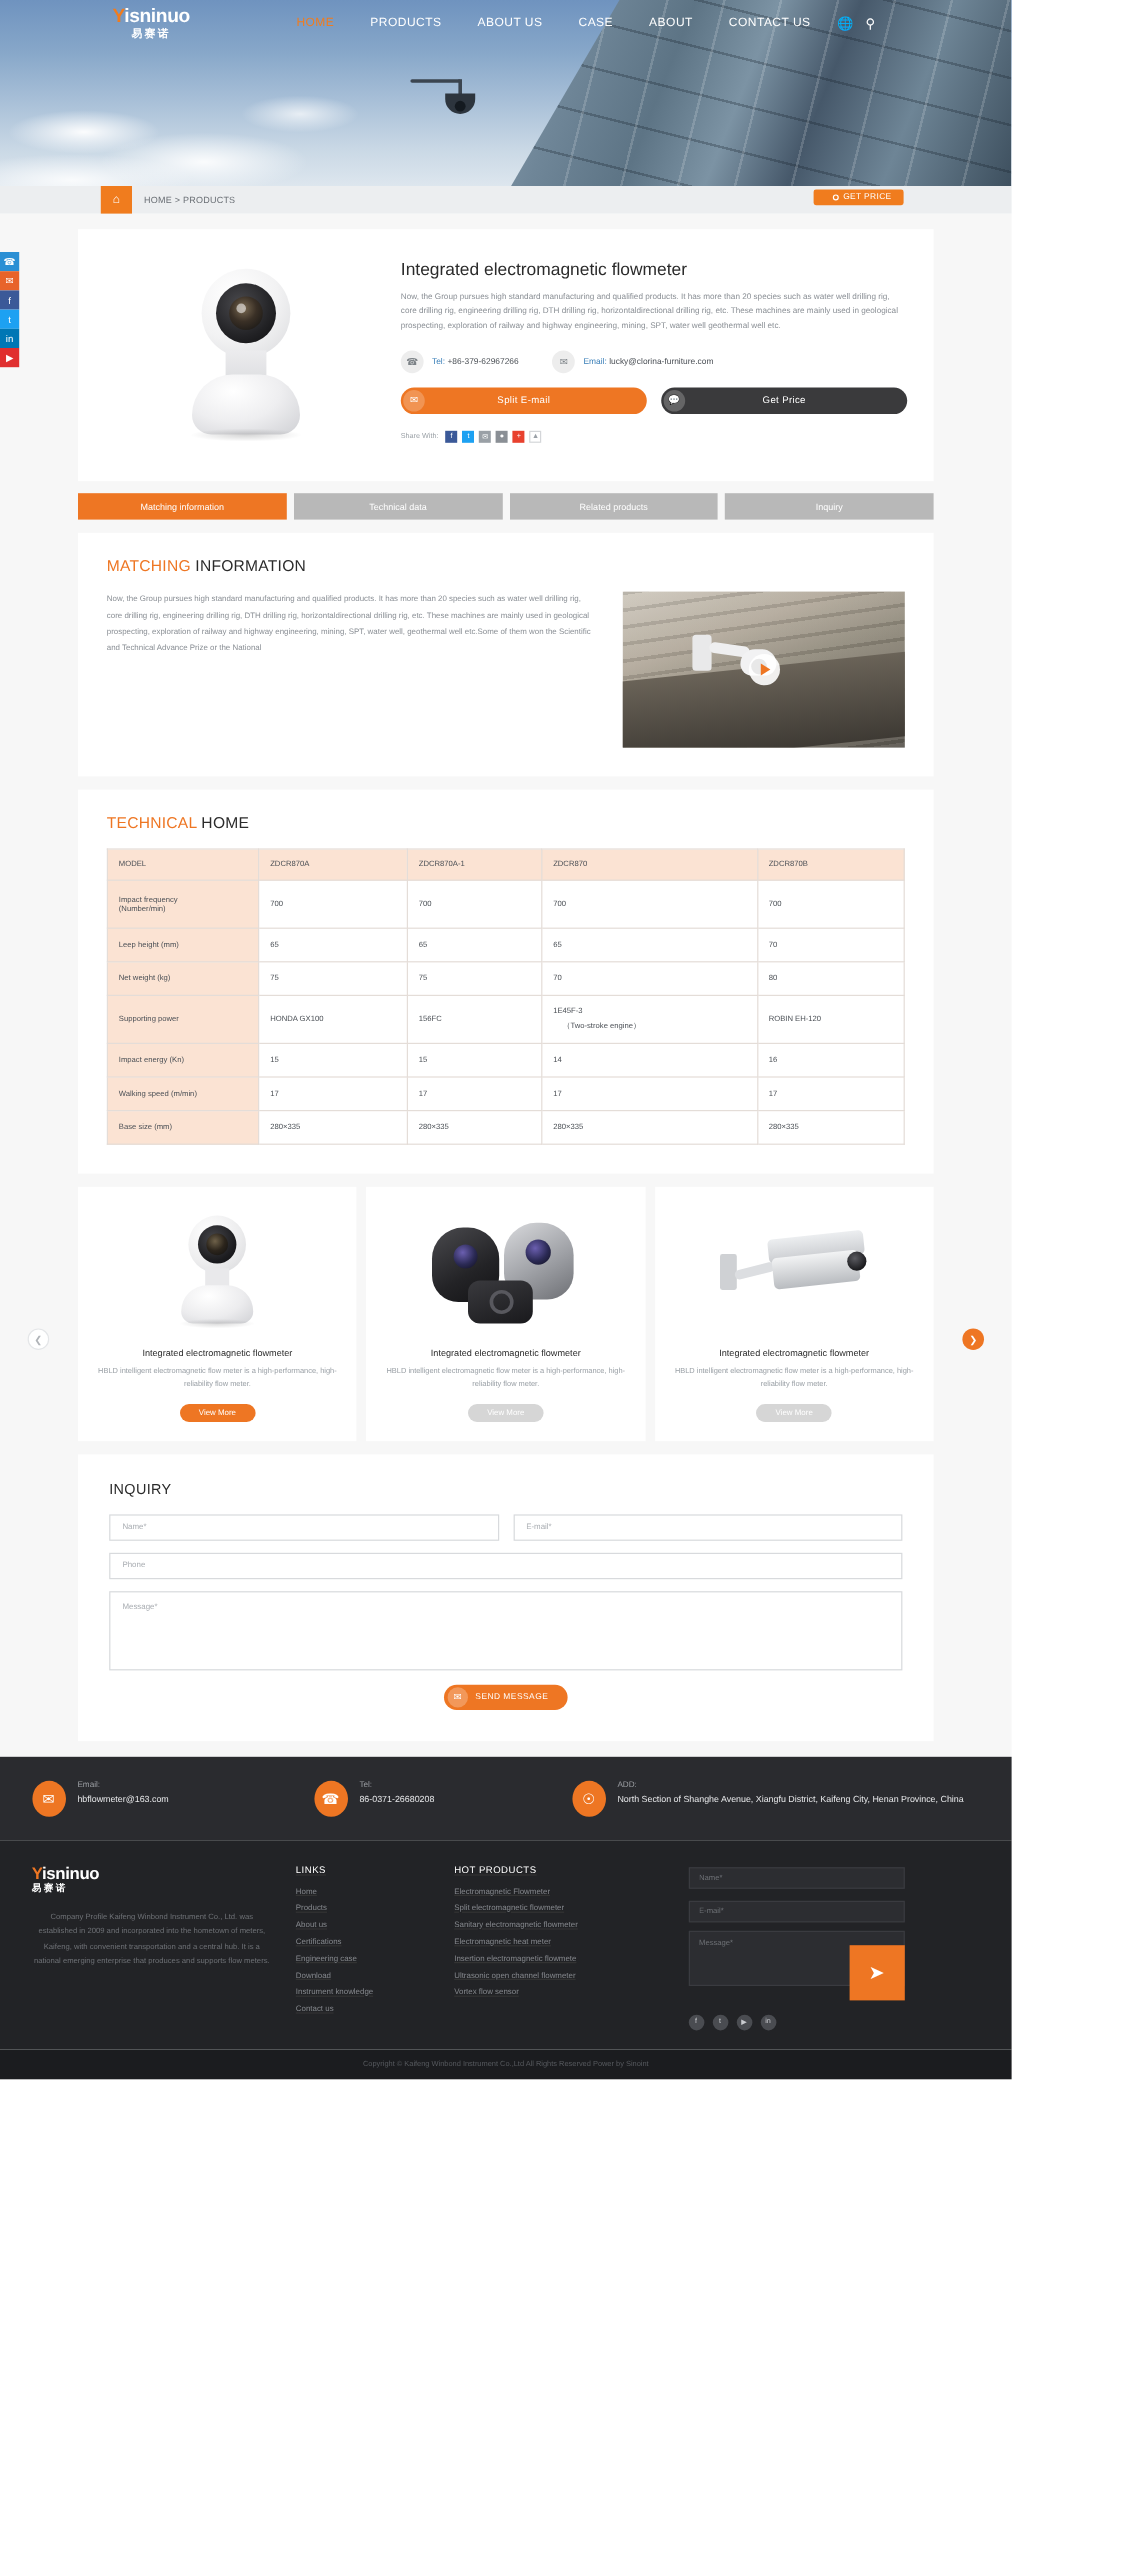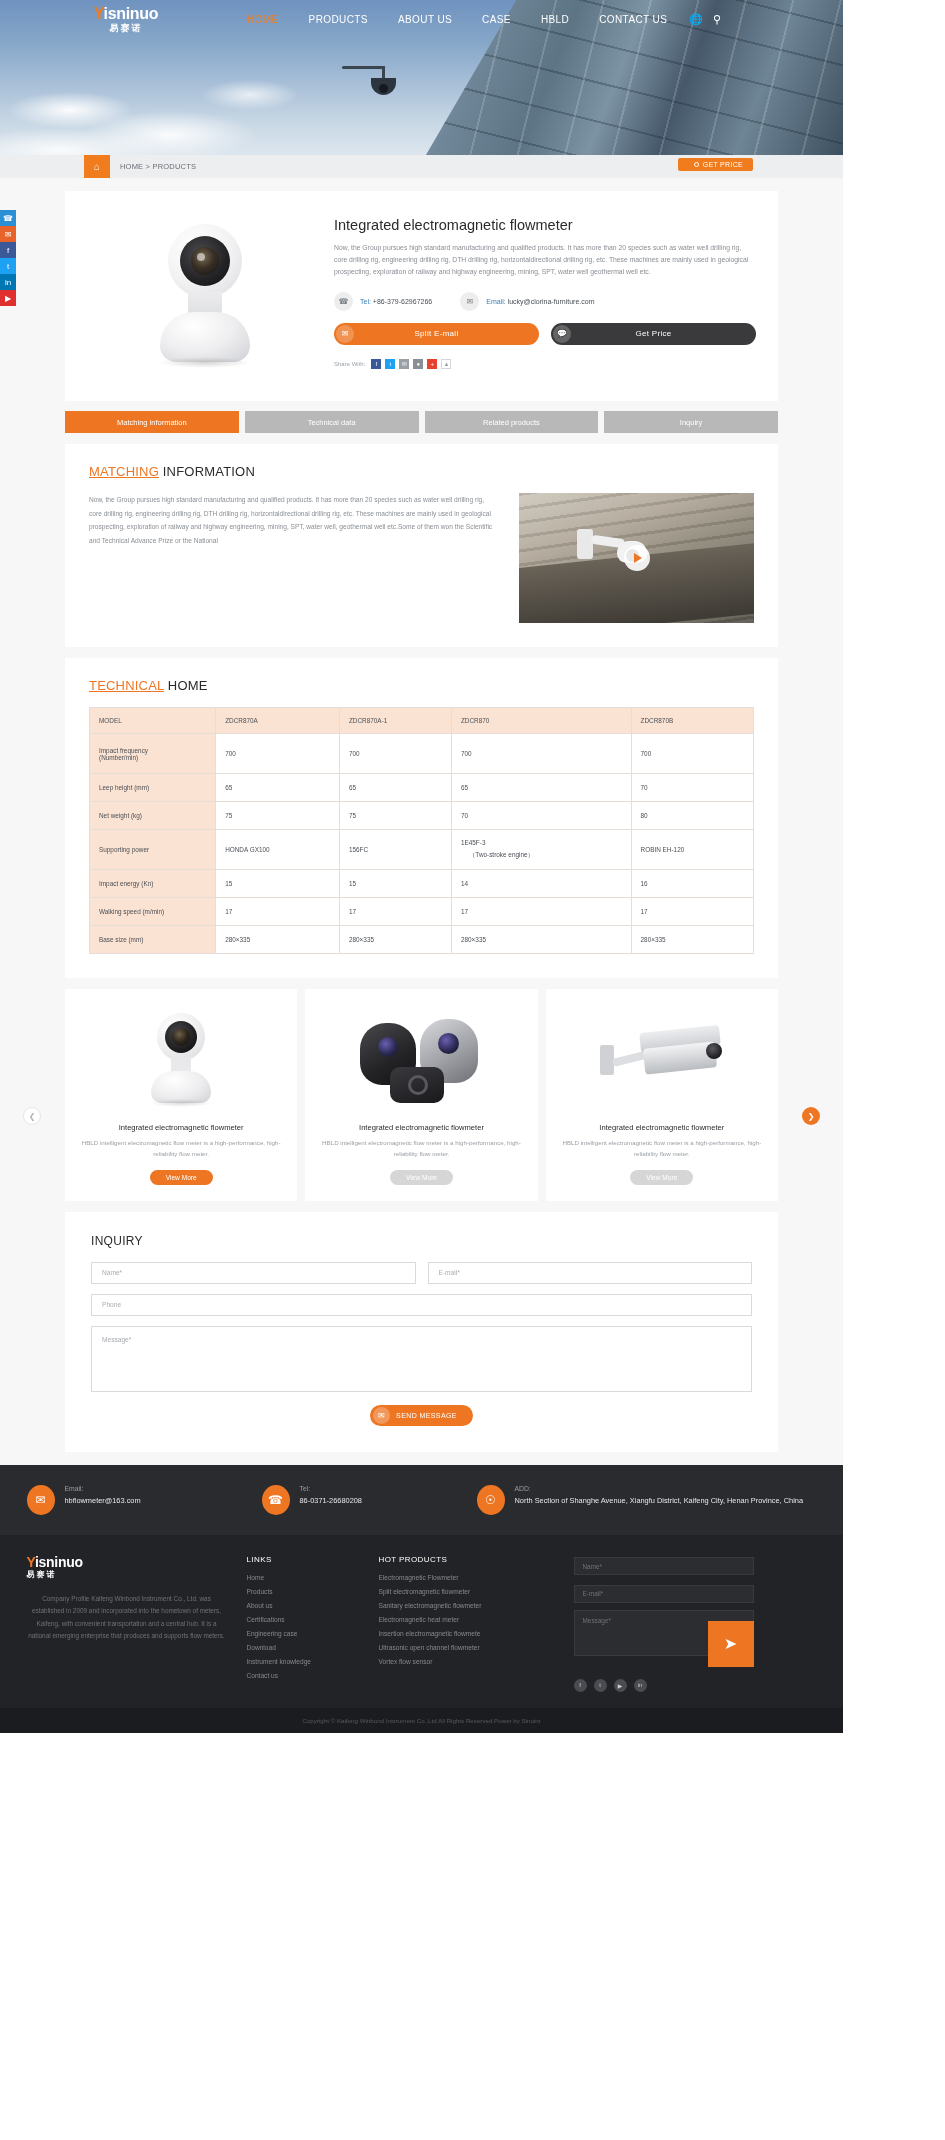--- a/index.html
+++ b/index.html
@@ -180,21 +180,21 @@
   .tabs { width: 713px; margin: 10px auto 0; display: flex; gap: 6px; }
   .tab {
     flex: 1; height: 22px; display: flex; align-items: center; justify-content: center;
     font-size: 7.5px; color: #ffffff; background: #b8b8b8; cursor: pointer;
   }
   .tab.active { background: #ee7623; }
 
   
   .section { width: 713px; margin: 11px auto 0; background: #fff; padding: 20px 24px 24px; }
   .sec-title { font-size: 13px; color: #2b2b2b; margin-bottom: 14px; letter-spacing: .2px; }
-  .sec-title .hl { color: #ee7623; text-decoration: underline; }
+  .sec-title .hl { color: #ee7623; }
   .match-wrap { display: flex; gap: 22px; }
   .match-text { flex: 1; font-size: 6.6px; line-height: 2.05; color: #8a8f95; }
   .match-video {
     width: 235px; height: 130px; flex: 0 0 235px; position: relative; overflow: hidden;
     background: linear-gradient(160deg,#cfc9be 0%, #b3aa9c 30%, #8d8779 55%, #7a7468 72%, #5d5952 100%);
   }
   .match-video .wall {
     position:absolute; inset:0;
     background: repeating-linear-gradient(172deg, rgba(0,0,0,.10) 0 3px, rgba(255,255,255,.05) 3px 14px);
   }
@@ -311,21 +311,21 @@
   .fc-val { font-size: 7.4px; color: #e6e7e9; line-height: 1.5; }
 
   .footer-main { background: #222326; padding: 20px 0 16px; }
   .fm-inner { width: 790px; margin: 0 auto; display: flex; gap: 20px; }
   .fm-about { width: 200px; }
   .fm-logo { line-height: 1; margin-bottom: 14px; }
   .fm-logo-main { font-size: 14px; font-weight: bold; color: #fff; letter-spacing: -.3px; }
   .fm-logo-main .y { color: #ee7623; }
   .fm-logo-cn { font-size: 8px; color: #fff; letter-spacing: 2px; margin-top: 2px; font-weight: bold; }
   .fm-about p { font-size: 6.4px; color: #6e7176; line-height: 1.95; text-align: center; }
-  .fm-col { width: 112px; }
+  .fm-col { width: 112px; text-decoration: underline; }
   .fm-col.wide { width: 175px; }
   .fm-h { font-size: 8px; color: #ffffff; margin-bottom: 10px; letter-spacing: .4px; }
   .fm-col a { display: block; font-size: 6.6px; color: #85888d; text-decoration: none; margin-bottom: 7px; }
   .fm-form { flex: 1; max-width: 180px; }
   .fm-form input, .fm-form textarea {
     width: 100%; background: #2c2d31; border: 1px solid #3a3b40; color: #8e9196;
     font-family: "Liberation Sans", sans-serif; font-size: 6.4px; padding: 0 8px; outline: none;
     margin-bottom: 7px;
   }
   .fm-form input { height: 18px; }
@@ -363,21 +363,21 @@
     <div class="topnav">
       <div class="logo">
         <div class="logo-main"><span class="y">Y</span><span>isninuo</span></div>
         <div class="logo-cn">易赛诺</div>
       </div>
       <div class="navlinks">
         <a href="#" class="active">HOME</a>
         <a href="#">PRODUCTS</a>
         <a href="#">ABOUT US</a>
         <a href="#">CASE</a>
-        <a href="#">HBLD</a>
+        <a href="#">ABOUT</a>
         <a href="#">CONTACT US</a>
       </div>
       <div class="nav-icons">
         <span>🌐</span>
         <span>⚲</span>
       </div>
     </div>
   </div>
 
   <div class="crumbbar">

